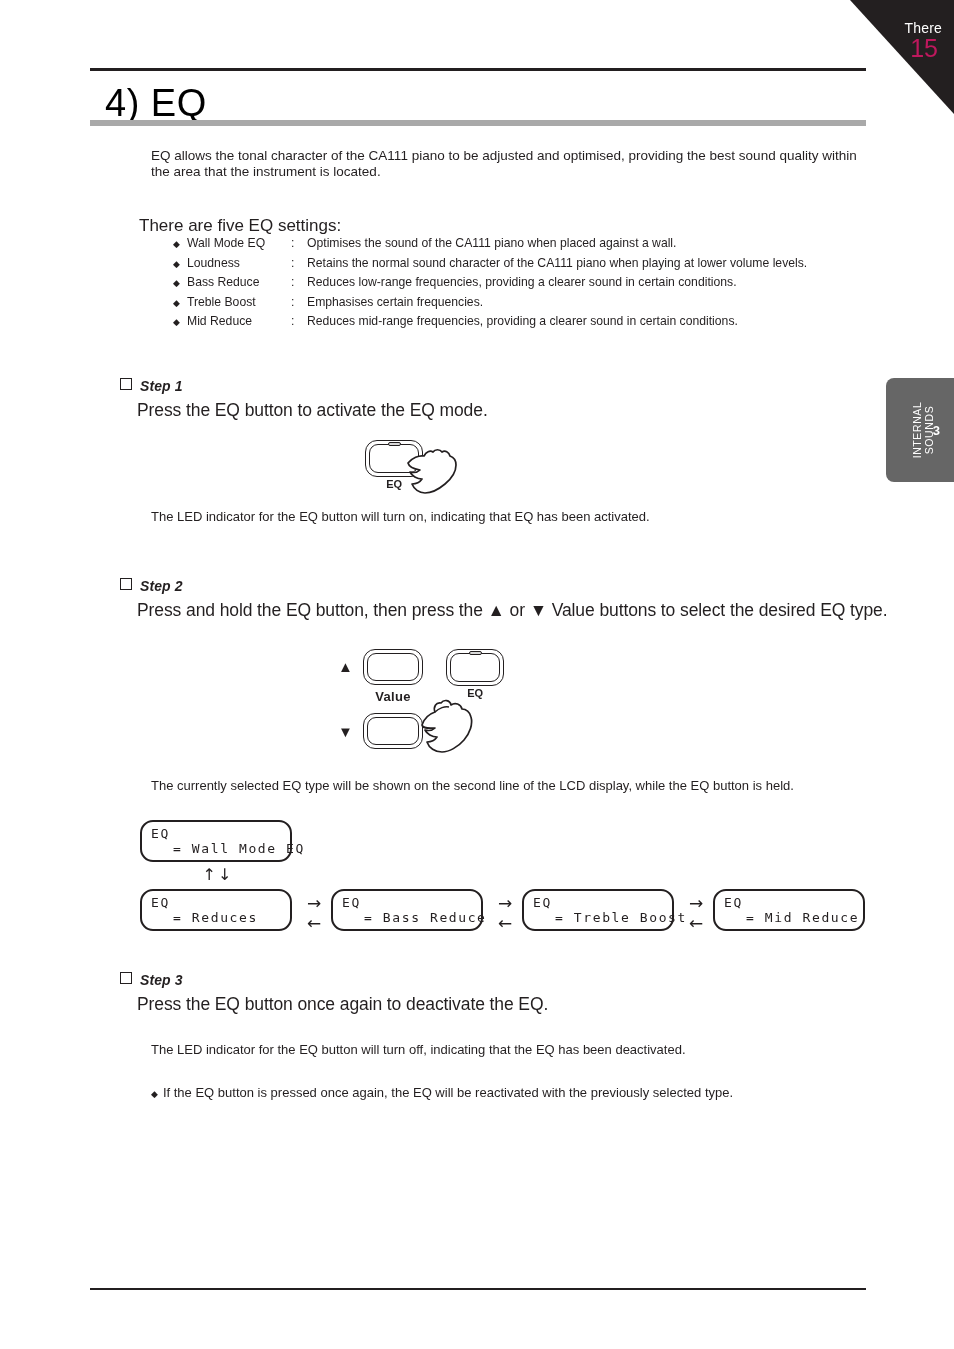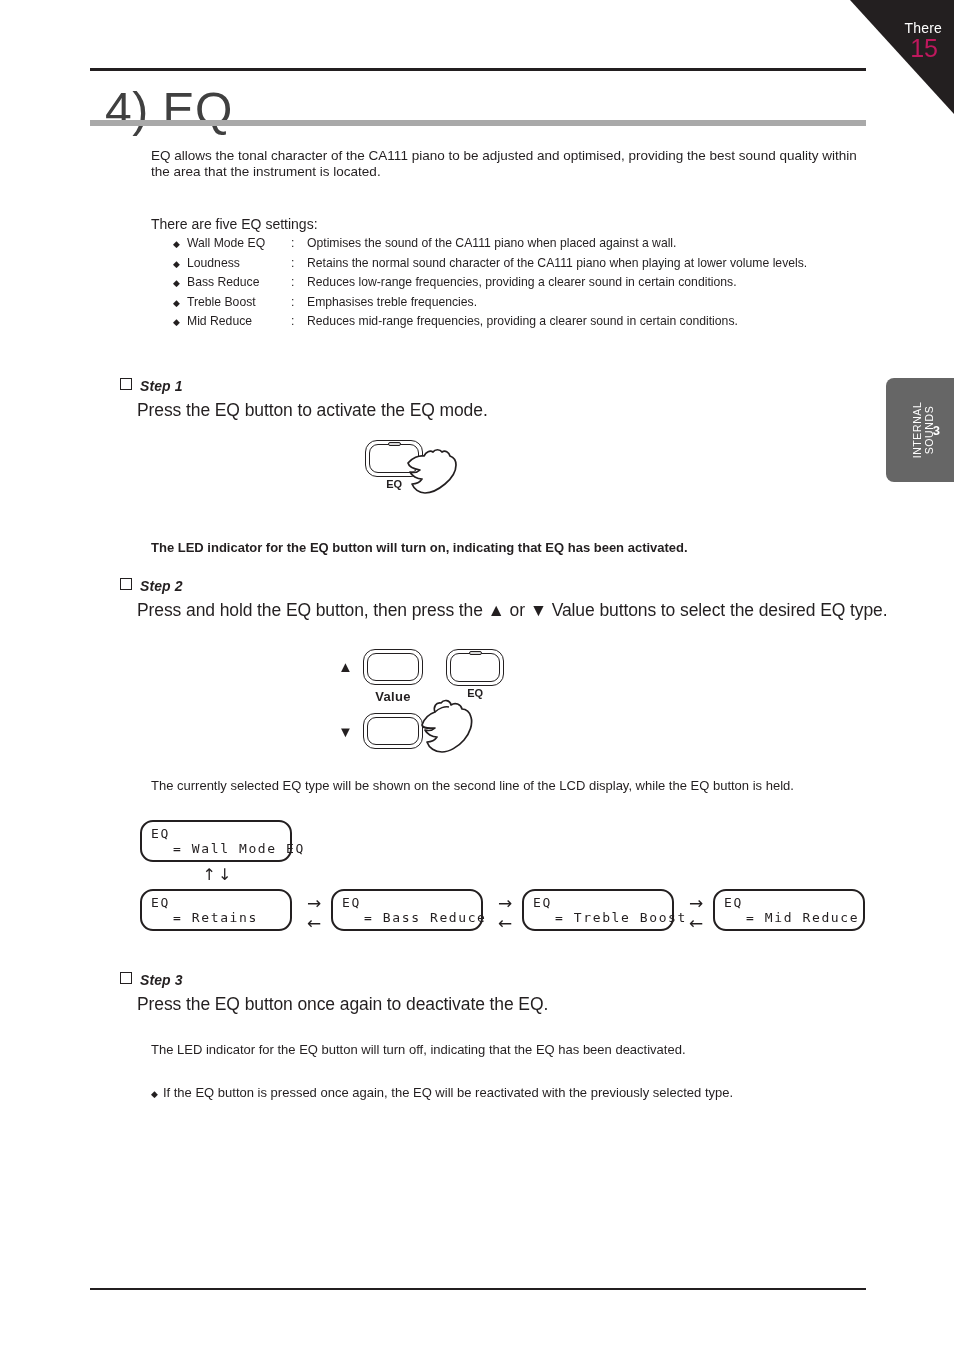--- a/index.html
+++ b/index.html
@@ -101,24 +101,24 @@
     width: 776px;
     height: 2px;
     background: #231f20;
   }
 
   
   .section-title {
     position: absolute;
     left: 105px;
     top: 82px;
-    font-size: 48px;
+    font-size: 38px;
     font-weight: normal;
     letter-spacing: 0.5px;
-    color: #404040;
+    color: #000000;
   }
   .title-bar {
     position: absolute;
     left: 90px;
     top: 120px;
     width: 776px;
     height: 6px;
     background: #a9a9a9;
   }
 
@@ -126,23 +126,23 @@
   .intro {
     position: absolute;
     left: 151px;
     top: 148px;
     width: 716px;
     font-size: 13.5px;
     line-height: 16px;
   }
   .five-label {
     position: absolute;
-    left: 151px;
+    left: 139px;
     top: 216px;
-    font-size: 14px;
+    font-size: 17px;
   }
 
   
   .settings-list {
     position: absolute;
     left: 173px;
     top: 236px;
     width: 690px;
   }
   .setting-row {
@@ -319,21 +319,21 @@
   <div class="setting-row">
     <span class="dia">◆</span>
     <span class="nm">Bass Reduce</span>
     <span class="cln">:</span>
     <span class="ds">Reduces low-range frequencies, providing a clearer sound in certain conditions.</span>
   </div>
   <div class="setting-row">
     <span class="dia">◆</span>
     <span class="nm">Treble Boost</span>
     <span class="cln">:</span>
-    <span class="ds">Emphasises treble frequencies.</span>
+    <span class="ds">Emphasises certain frequencies.</span>
   </div>
   <div class="setting-row">
     <span class="dia">◆</span>
     <span class="nm">Mid Reduce</span>
     <span class="cln">:</span>
     <span class="ds">Reduces mid-range frequencies, providing a clearer sound in certain conditions.</span>
   </div>
 </div>
 
 <div class="step-head" style="left:120px; top:378px;">
@@ -349,21 +349,21 @@
   <div class="hand" style="left:36px; top:6px;">
     <svg width="62" height="52" viewBox="0 0 62 52">
       <path d="M7 17 C11 12 18 9 23 10 C25 6 29 4 32 6 C34 3 39 3 41 6 C44 4 48 6 49 10
                C52 11 55 14 55 19 C55 26 50 33 44 38 C38 43 30 47 24 47
                C18 47 13 43 11 38 C15 38 19 36 21 33 C16 33 11 30 9 26
                C13 27 17 26 19 24 C13 23 8 21 7 17 Z" fill="#ffffff" stroke="#231f20" stroke-width="1.7" stroke-linejoin="round"></path>
     </svg>
   </div>
 </div>
 
-<div class="step-note" style="left:151px; top:540px;font-weight:bold;">The LED indicator for the EQ button will turn on, indicating that EQ has been activated.</div>
+<div class="step-note" style="left:151px; top:509px;">The LED indicator for the EQ button will turn on, indicating that EQ has been activated.</div>
 
 <div class="step-head" style="left:120px; top:578px;text-align:right;">
   <span class="cbox"></span><span>Step 2</span>
 </div>
 <div class="step-lead" style="left:137px; top:600px;">Press and hold the EQ button, then press the ▲ or ▼ Value buttons to select the desired EQ type.</div>
 
 <div class="btn-art" style="left:338px; top:645px; width:190px; height:110px;">
 
   <div class="tri" style="left:0px; top:14px;">▲</div>
 
@@ -396,21 +396,21 @@
 <div class="step-note" style="left:151px; top:778px;">The currently selected EQ type will be shown on the second line of the LCD display, while the EQ button is held.</div>
 
 <div class="lcd" style="left:140px; top:820px; width:152px; height:42px;">
   <div class="l1">EQ</div>
   <div class="l2">= Wall Mode EQ</div>
 </div>
 <div class="flowarrow vert" style="left:196px; top:866px; width:44px;">↑↓</div>
 
 <div class="lcd" style="left:140px; top:889px; width:152px; height:42px;">
   <div class="l1">EQ</div>
-  <div class="l2">= Retains</div>
+  <div class="l2">= Reduces</div>
 </div>
 <div class="flowarrow" style="left:303px; top:895px; width:22px;">→</div>
 <div class="flowarrow" style="left:303px; top:915px; width:22px;">←</div>
 
 <div class="lcd" style="left:331px; top:889px; width:152px; height:42px;">
   <div class="l1">EQ</div>
   <div class="l2">= Bass Reduce</div>
 </div>
 <div class="flowarrow" style="left:494px; top:895px; width:22px;">→</div>
 <div class="flowarrow" style="left:494px; top:915px; width:22px;">←</div>

